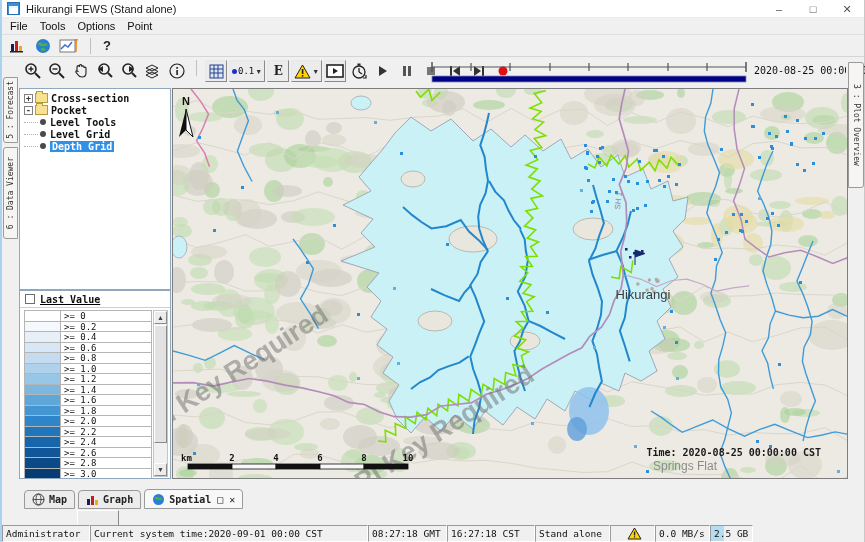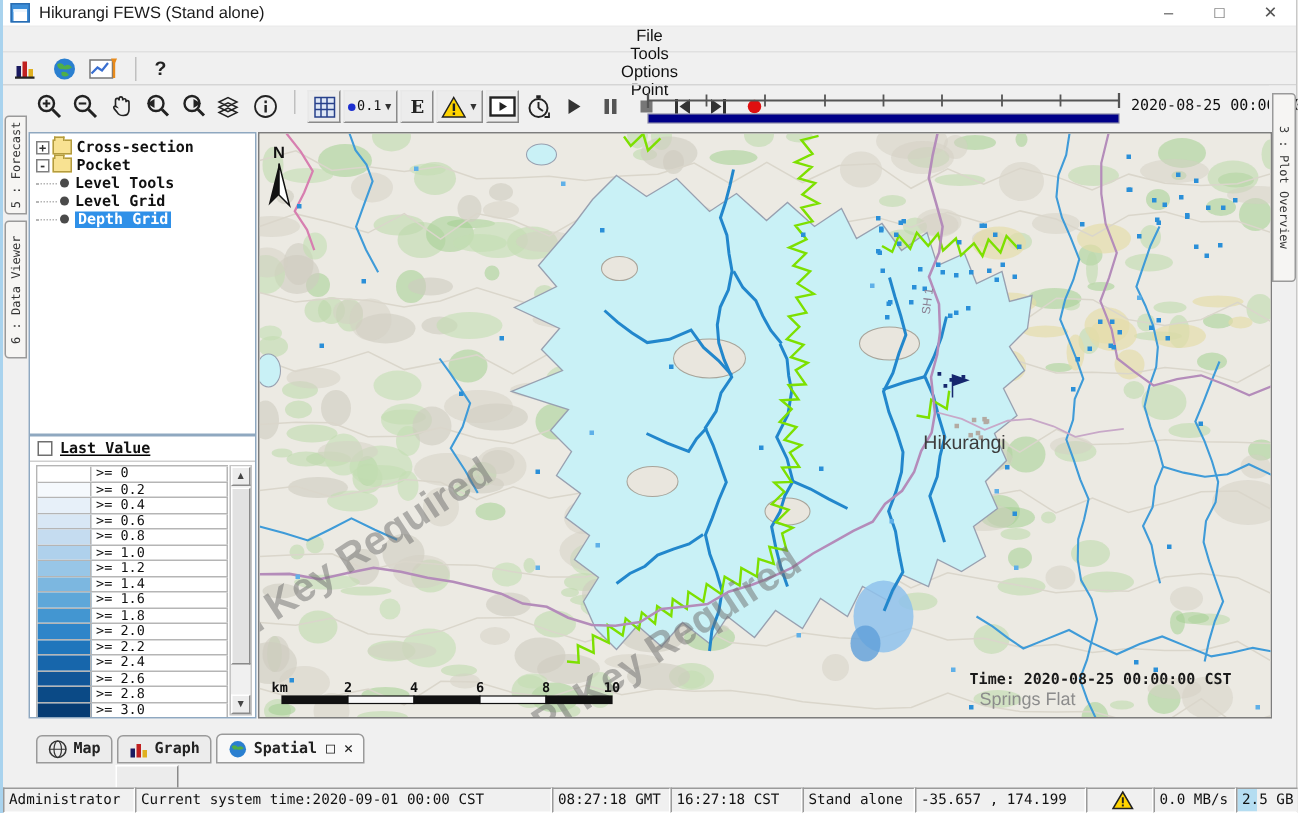--- a/index.html
+++ b/index.html
@@ -13,21 +13,21 @@
               display:flex; align-items:center; border-bottom:1px solid #ececec; }
   .appicon { width:13px; height:13px; margin:0 6px 0 5px; border:1px solid #2a6db2; background:#3d8ed8; position:relative; }
   .appicon::after { content:""; position:absolute; left:1px; right:1px; top:3px; height:6px;
                     background:#fff; border-top:2px solid #eef6fd; }
   .apptitle { font-size:11px; color:#1a1a1a; }
   .wincontrols { margin-left:auto; display:flex; }
   .winbtn { width:34px; height:18px; text-align:center; font-size:11px; color:#555; line-height:18px; }
 
   
   .menubar { position:absolute; left:0; top:18px; width:100%; height:17px; background:#f0f0f0;
-             display:flex; align-items:center; padding-left:4px; border-bottom:1px solid #e0e0e0;flex-direction:column; }
+             display:flex; align-items:center; padding-left:4px; border-bottom:1px solid #e0e0e0; }
   .menuitem { font-size:11px; color:#111; padding:0 8px 0 4px; }
 
   
   .toolbar1 { position:absolute; left:0; top:35px; width:100%; height:22px; display:flex; align-items:center;
               padding-left:4px; border-bottom:1px solid #d5d5d5; }
   .tb1icon { width:22px; height:18px; display:flex; align-items:center; justify-content:center; margin-right:4px; }
   .tbsep { width:1px; height:16px; background:#c0c0c0; margin:0 6px; }
   .helpbtn { font-size:13px; font-weight:bold; color:#222; padding:0 6px; }
 
   .toolbar2 { position:absolute; left:0; top:57px; width:100%; height:31px; }
@@ -960,21 +960,20 @@
   <div class="logsrow">
     <div class="logsbtn">Logs</div>
   </div>
 
   <div class="statusbar">
     <div class="scell" style="width:88px">Administrator</div>
     <div class="scell" style="width:278px">Current system time:2020-09-01 00:00 CST</div>
     <div class="scell" style="width:79px">08:27:18 GMT</div>
     <div class="scell" style="width:88px">16:27:18 CST</div>
     <div class="scell" style="width:75px">Stand alone</div>
-    <div class="scell" style="width:114px">-35.657 , 174.199</div>
     <div class="scell" style="width:45px; display:flex; align-items:center; justify-content:center">
       <svg width="15" height="13">
           <polygon points="7.5,1 14,12 1,12" fill="#ffd400" stroke="#222" stroke-width="1"></polygon>
           <rect x="6.9" y="4.5" width="1.3" height="4" fill="#222"></rect>
           <rect x="6.9" y="9.3" width="1.3" height="1.3" fill="#222"></rect>
         </svg>
     </div>
     <div class="scell" style="width:55px">0.0 MB/s</div>
     <div class="scell memcell" style="width:43px">2.5 GB</div>
   </div>

